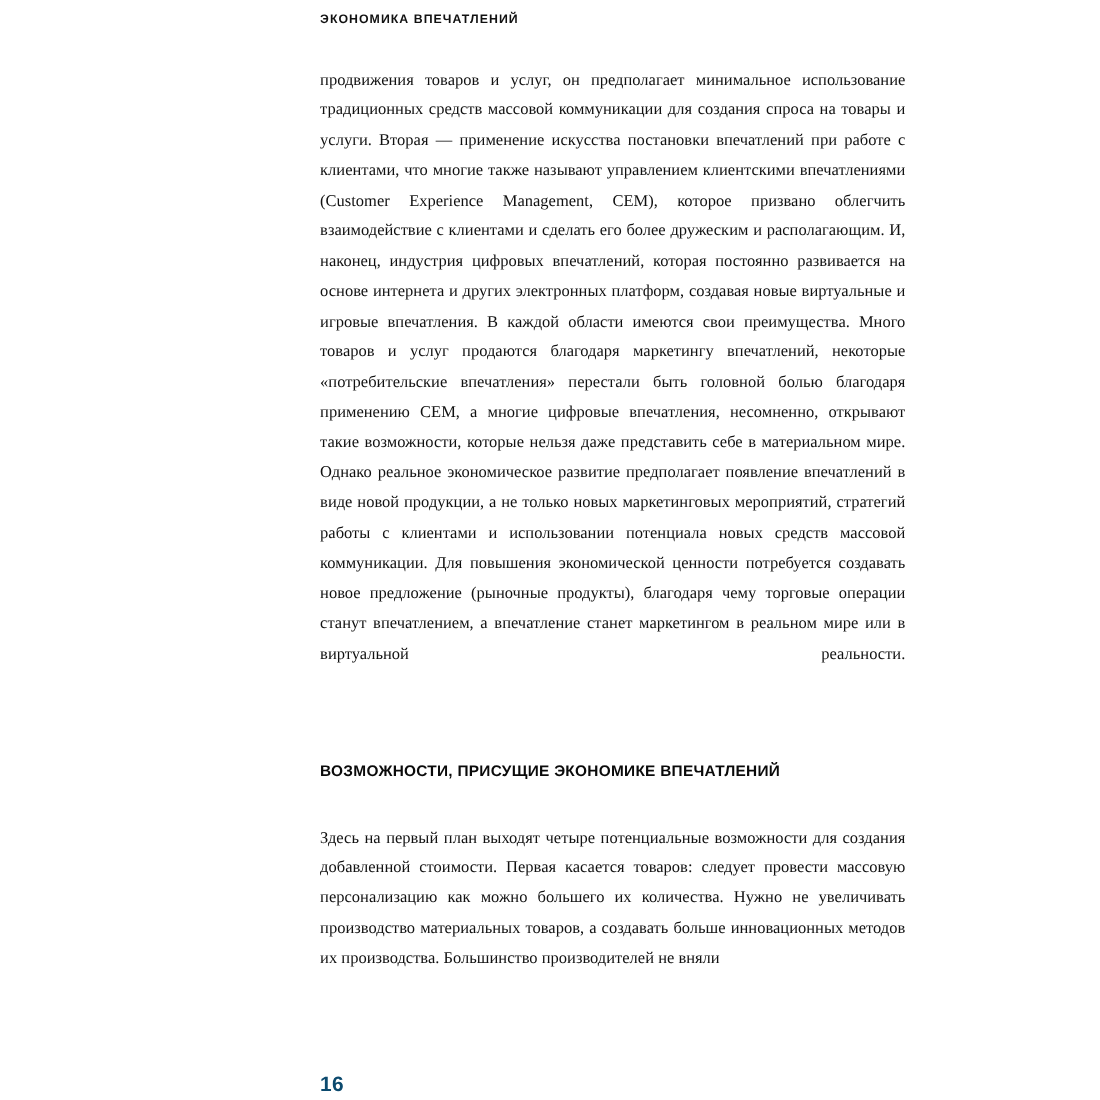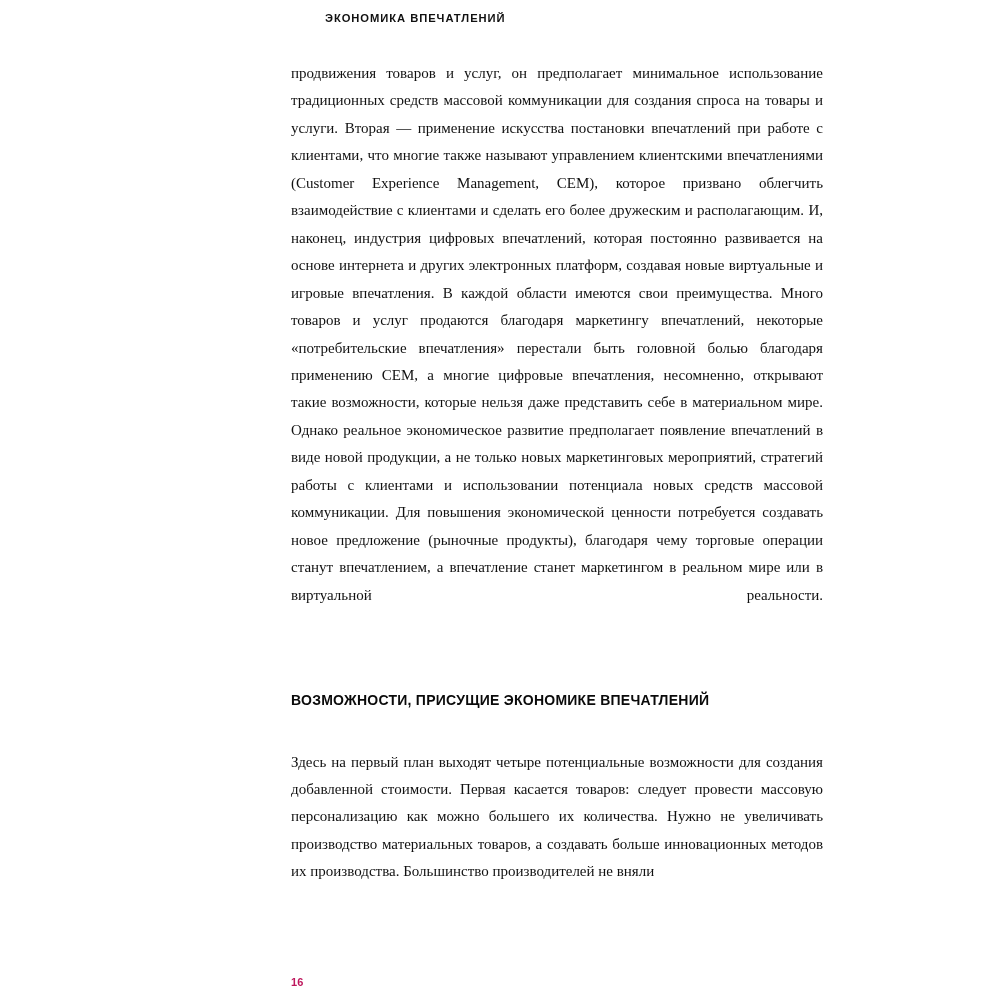--- a/index.html
+++ b/index.html
@@ -22,21 +22,20 @@
   .running-header {
     position: absolute;
     left: 291px;
     top: 12px;
     font-family: "Liberation Sans", "DejaVu Sans", sans-serif;
     font-weight: bold;
     font-size: 11.2px;
     letter-spacing: 0.95px;
     color: #111111;
     white-space: nowrap;
-    margin-left: 34px;
   }
 
   
   .text-column {
     position: absolute;
     left: 291px;
     top: 60px;
     width: 532px;
   }
 
@@ -72,23 +71,23 @@
   .spacer-before-heading { height: 50px; }
   .spacer-after-heading  { height: 36px; }
 
   
   .page-number {
     position: absolute;
     left: 291px;
     top: 976px;
     font-family: "Liberation Sans", "DejaVu Sans", sans-serif;
     font-weight: bold;
-    font-size: 11px;
+    font-size: 19px;
     letter-spacing: 0.2px;
-    color: #be185d;
+    color: #0c4a6e;
   }
 </style>
 </head>
 <body>
 
 <div class="page">
 
   <div class="running-header">ЭКОНОМИКА ВПЕЧАТЛЕНИЙ</div>
 
   <div class="text-column">

